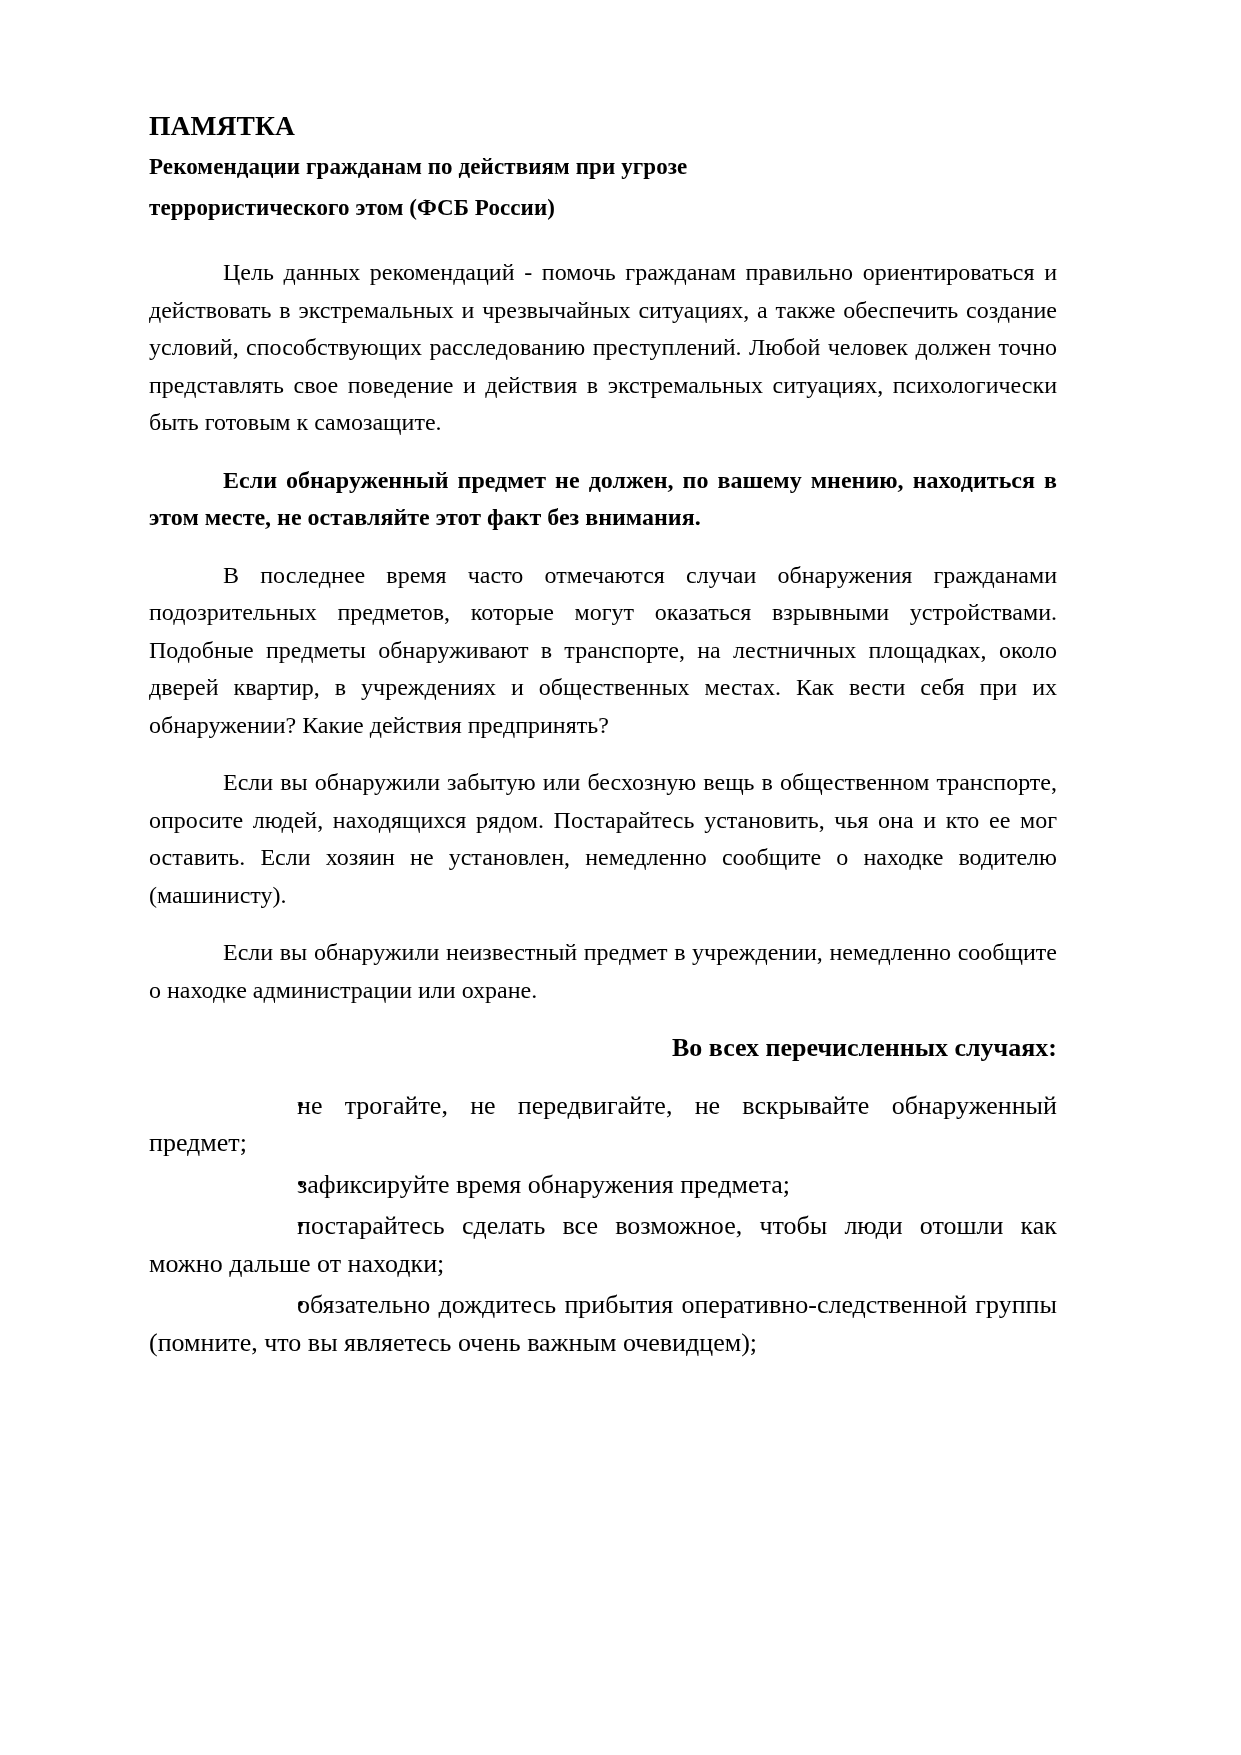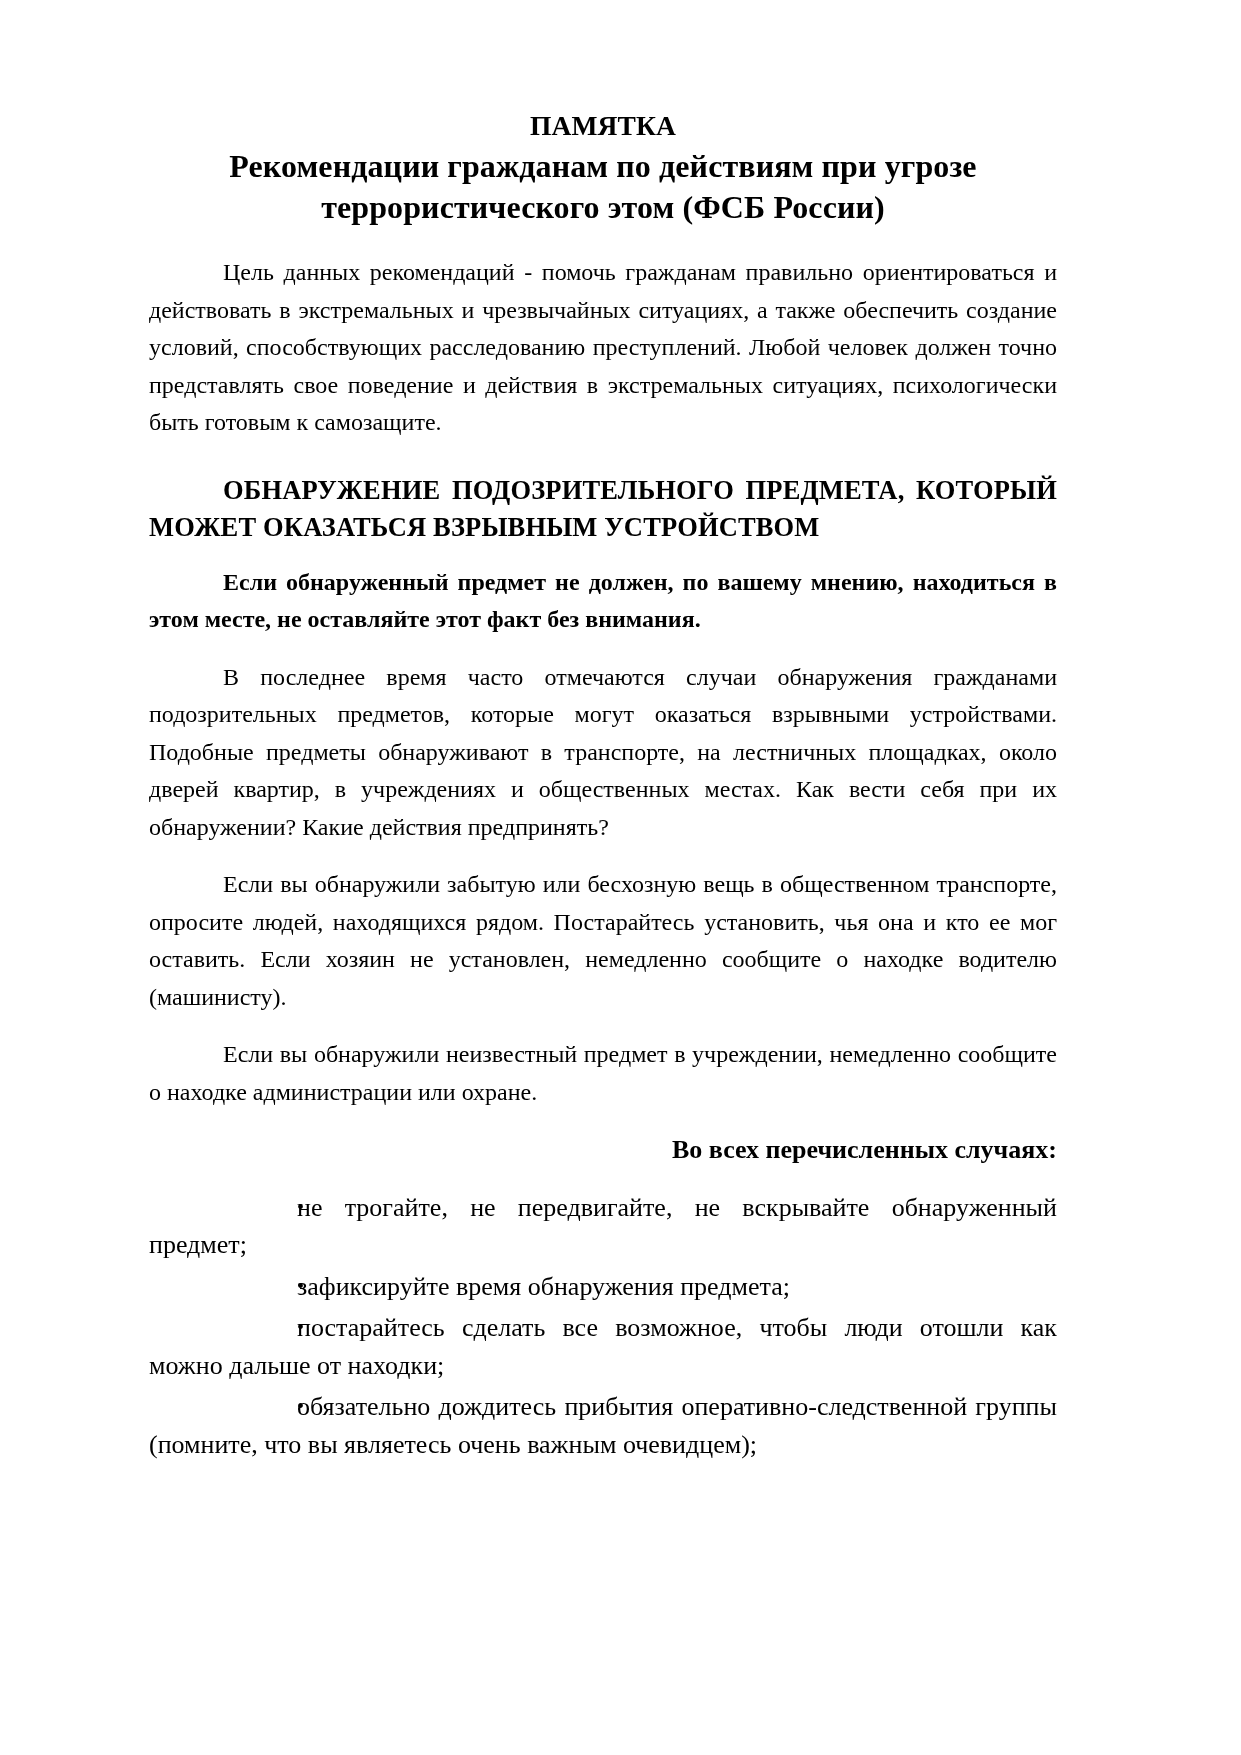--- a/index.html
+++ b/index.html
@@ -22,31 +22,31 @@
     padding: 105px 140px 40px 105px;
     overflow: hidden;
   }
   .doc-body {
     width: 908px;
     margin: 0 auto;
   }
 
   
   .title-block {
-    text-align: center;
+    text-align: left;
     margin: 0 0 26px 0;
   }
   .title-line {
     font-weight: bold;
     font-size: 27.5px;
     line-height: 41px;
     letter-spacing: 0.1px;
   }
   .title-line.main {
-    font-size: 32px;
+    font-size: 23px;
   }
 
   
   .section-heading {
     font-weight: bold;
     font-size: 26.5px;
     line-height: 37px;
     text-align: justify;
     text-align-last: left;
     text-indent: 74px;
@@ -111,21 +111,20 @@
   <div class="doc-body">
 
     <div class="title-block">
       <div class="title-line">ПАМЯТКА</div>
       <div class="title-line main">Рекомендации гражданам по действиям при угрозе</div>
       <div class="title-line main">террористического этом (ФСБ России)</div>
     </div>
 
     <p class="para">Цель данных рекомендаций - помочь гражданам правильно ориентироваться и действовать в экстремальных и чрезвычайных ситуациях, а также обеспечить создание условий, способствующих расследованию преступлений. Любой человек должен точно представлять свое поведение и действия в экстремальных ситуациях, психологически быть готовым к самозащите.</p>
 
-    <div class="section-heading">ОБНАРУЖЕНИЕ ПОДОЗРИТЕЛЬНОГО ПРЕДМЕТА, КОТОРЫЙ МОЖЕТ ОКАЗАТЬСЯ ВЗРЫВНЫМ УСТРОЙСТВОМ</div>
 
     <p class="para bold">Если обнаруженный предмет не должен, по вашему мнению, находиться в этом месте, не оставляйте этот факт без внимания.</p>
 
     <p class="para">В последнее время часто отмечаются случаи обнаружения гражданами подозрительных предметов, которые могут оказаться взрывными устройствами. Подобные предметы обнаруживают в транспорте, на лестничных площадках, около дверей квартир, в учреждениях и общественных местах. Как вести себя при их обнаружении? Какие действия предпринять?</p>
 
     <p class="para">Если вы обнаружили забытую или бесхозную вещь в общественном транспорте, опросите людей, находящихся рядом. Постарайтесь установить, чья она и кто ее мог оставить. Если хозяин не установлен, немедленно сообщите о находке водителю (машинисту).</p>
 
 
     <p class="para">Если вы обнаружили неизвестный предмет в учреждении, немедленно сообщите о находке администрации или охране.</p>
 

